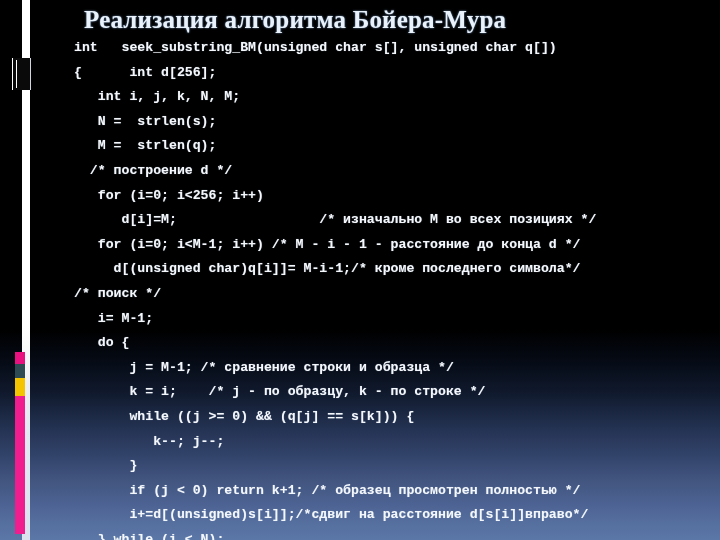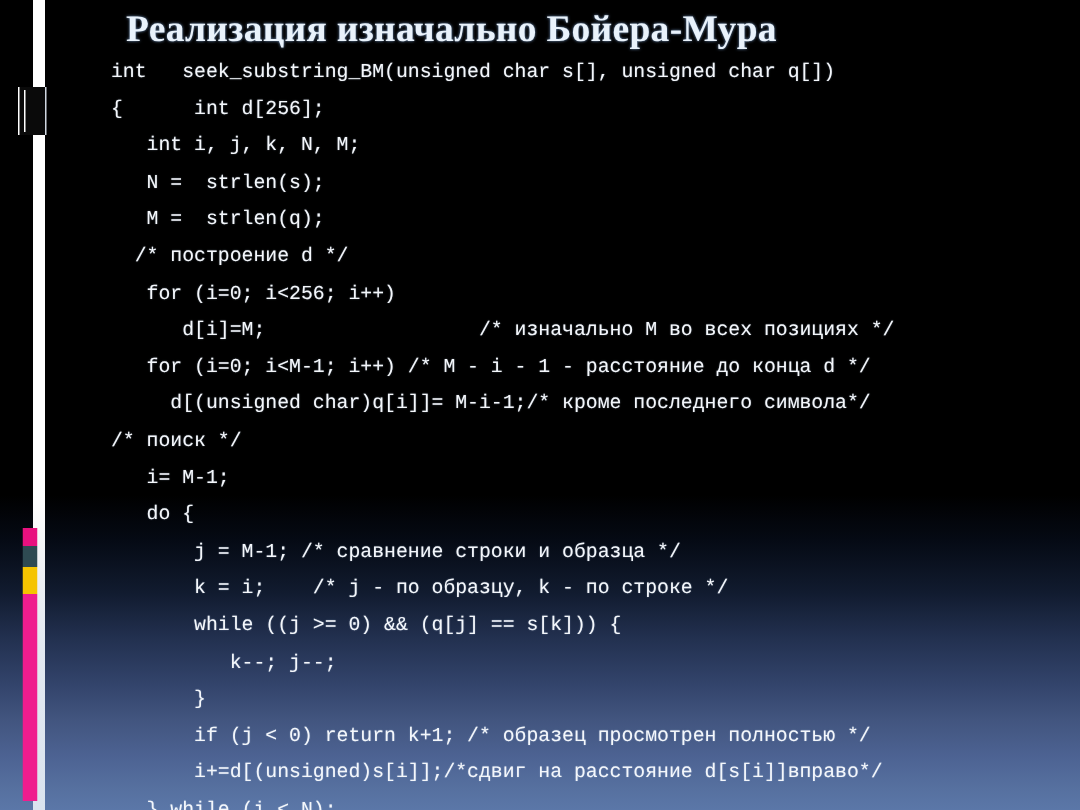--- a/index.html
+++ b/index.html
@@ -94,38 +94,38 @@
     font-size: 13.2px;
     line-height: 24.6px;
     color: #f4f7fb;
     white-space: pre;
     letter-spacing: 0px;
     text-shadow: 0 0 1px rgba(200,220,245,0.5);
   }
   .code-line {
     height: 24.6px;
     white-space: pre;
-    font-weight: normal;
+    font-weight: bold;
   }
 </style>
 </head>
 <body>
 
 <div id="slide">
 
   <div id="left-white-strip"></div>
 
   <div id="left-dark-block">
     <div id="left-dark-block-inner"></div>
   </div>
 
   <div id="left-color-bar">
     <div class="color-seg" id="seg-magenta-top"></div>
     <div class="color-seg" id="seg-teal"></div>
     <div class="color-seg" id="seg-yellow"></div>
     <div class="color-seg" id="seg-magenta"></div>
   </div>
 
-  <div id="title">Реализация изначально Бойера-Мура</div>
+  <div id="title">Реализация алгоритма Бойера-Мура</div>
 
   <div id="code-block"><div class="code-line">int   seek_substring_BM(unsigned char s[], unsigned char q[])</div><div class="code-line">{      int d[256];</div><div class="code-line">   int i, j, k, N, M;</div><div class="code-line">   N =  strlen(s);</div><div class="code-line">   M =  strlen(q);</div><div class="code-line">  /* построение d */</div><div class="code-line">   for (i=0; i&lt;256; i++)</div><div class="code-line">      d[i]=M;                  /* изначально M во всех позициях */</div><div class="code-line">   for (i=0; i&lt;M-1; i++) /* M - i - 1 - расстояние до конца d */</div><div class="code-line">     d[(unsigned char)q[i]]= M-i-1;/* кроме последнего символа*/</div><div class="code-line">/* поиск */</div><div class="code-line">   i= M-1;</div><div class="code-line">   do {</div><div class="code-line">       j = M-1; /* сравнение строки и образца */</div><div class="code-line">       k = i;    /* j - по образцу, k - по строке */</div><div class="code-line">       while ((j &gt;= 0) &amp;&amp; (q[j] == s[k])) {</div><div class="code-line">          k--; j--;</div><div class="code-line">       }</div><div class="code-line">       if (j &lt; 0) return k+1; /* образец просмотрен полностью */</div><div class="code-line">       i+=d[(unsigned)s[i]];/*сдвиг на расстояние d[s[i]]вправо*/</div><div class="code-line">   } while (i &lt; N);</div></div>
 
 </div>
 
 </body></html>

